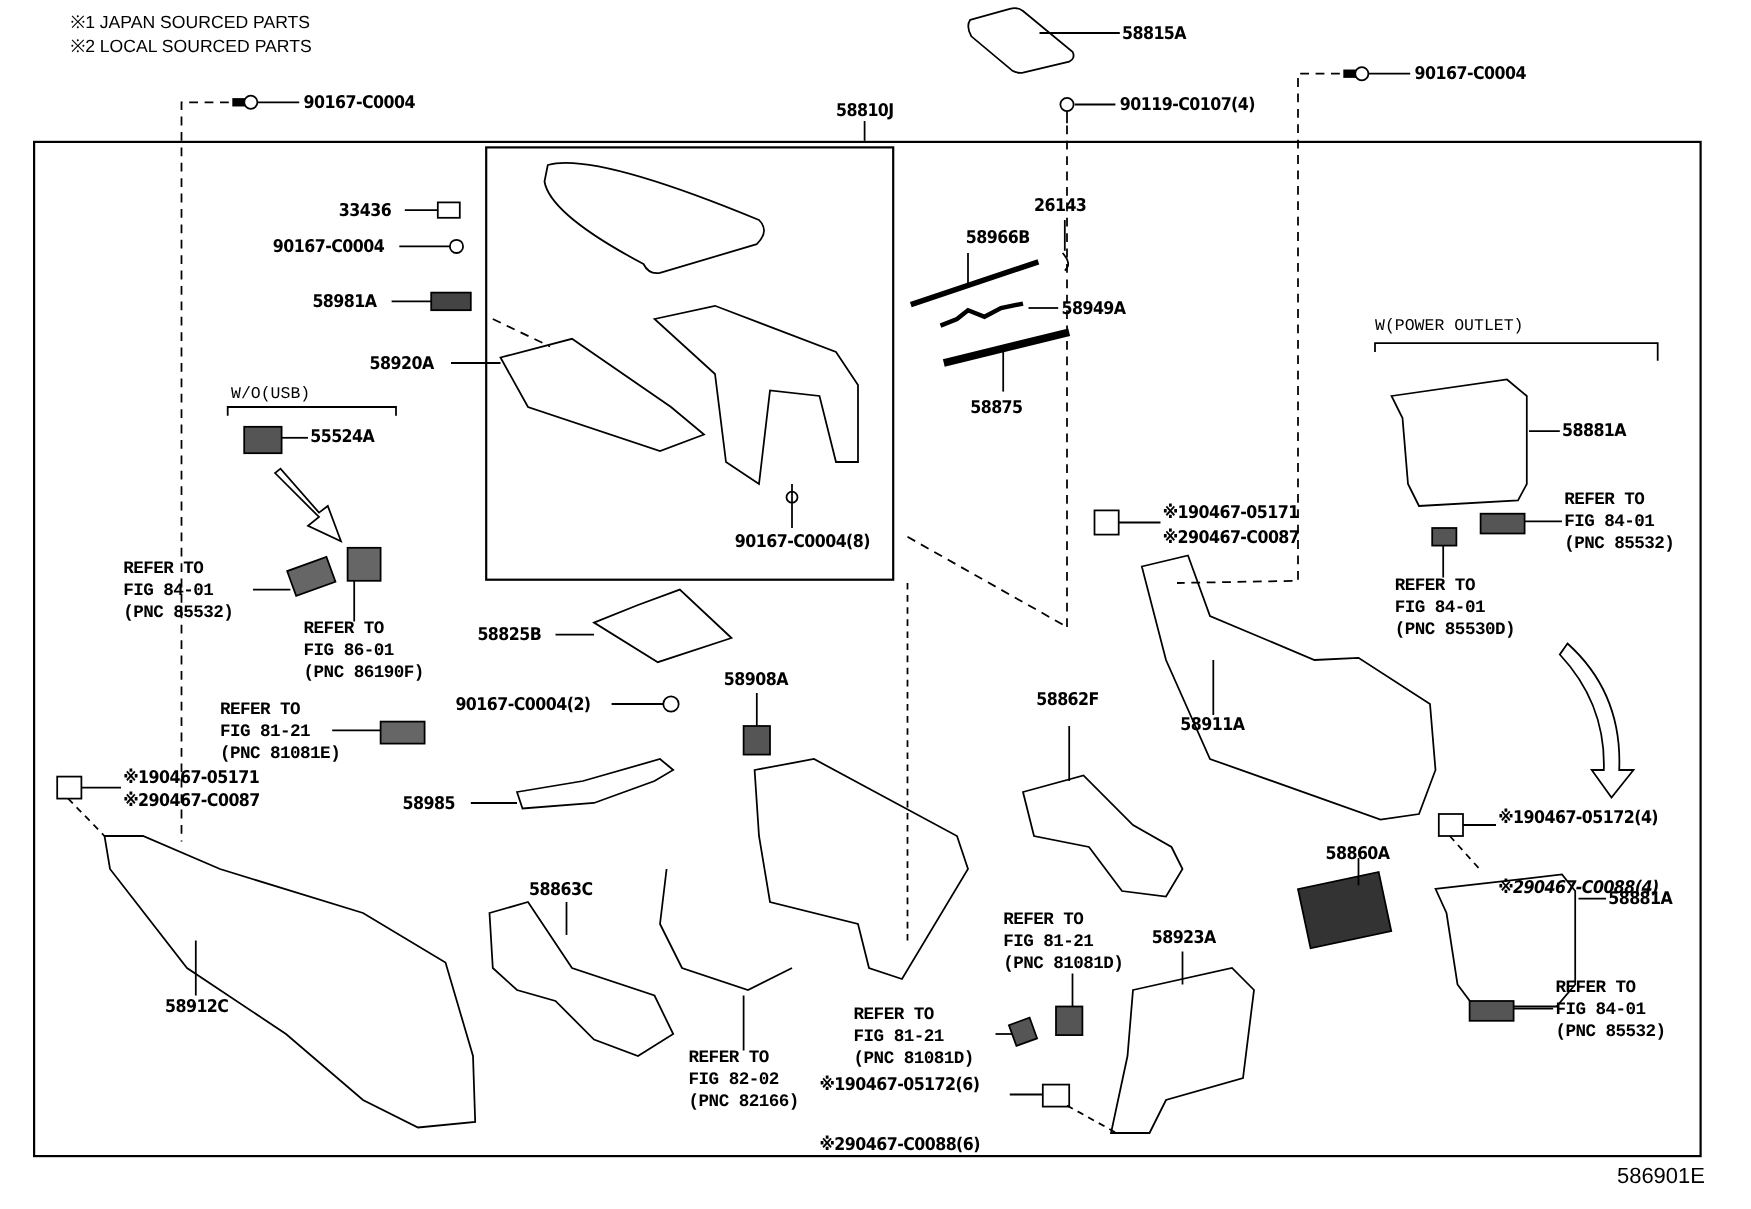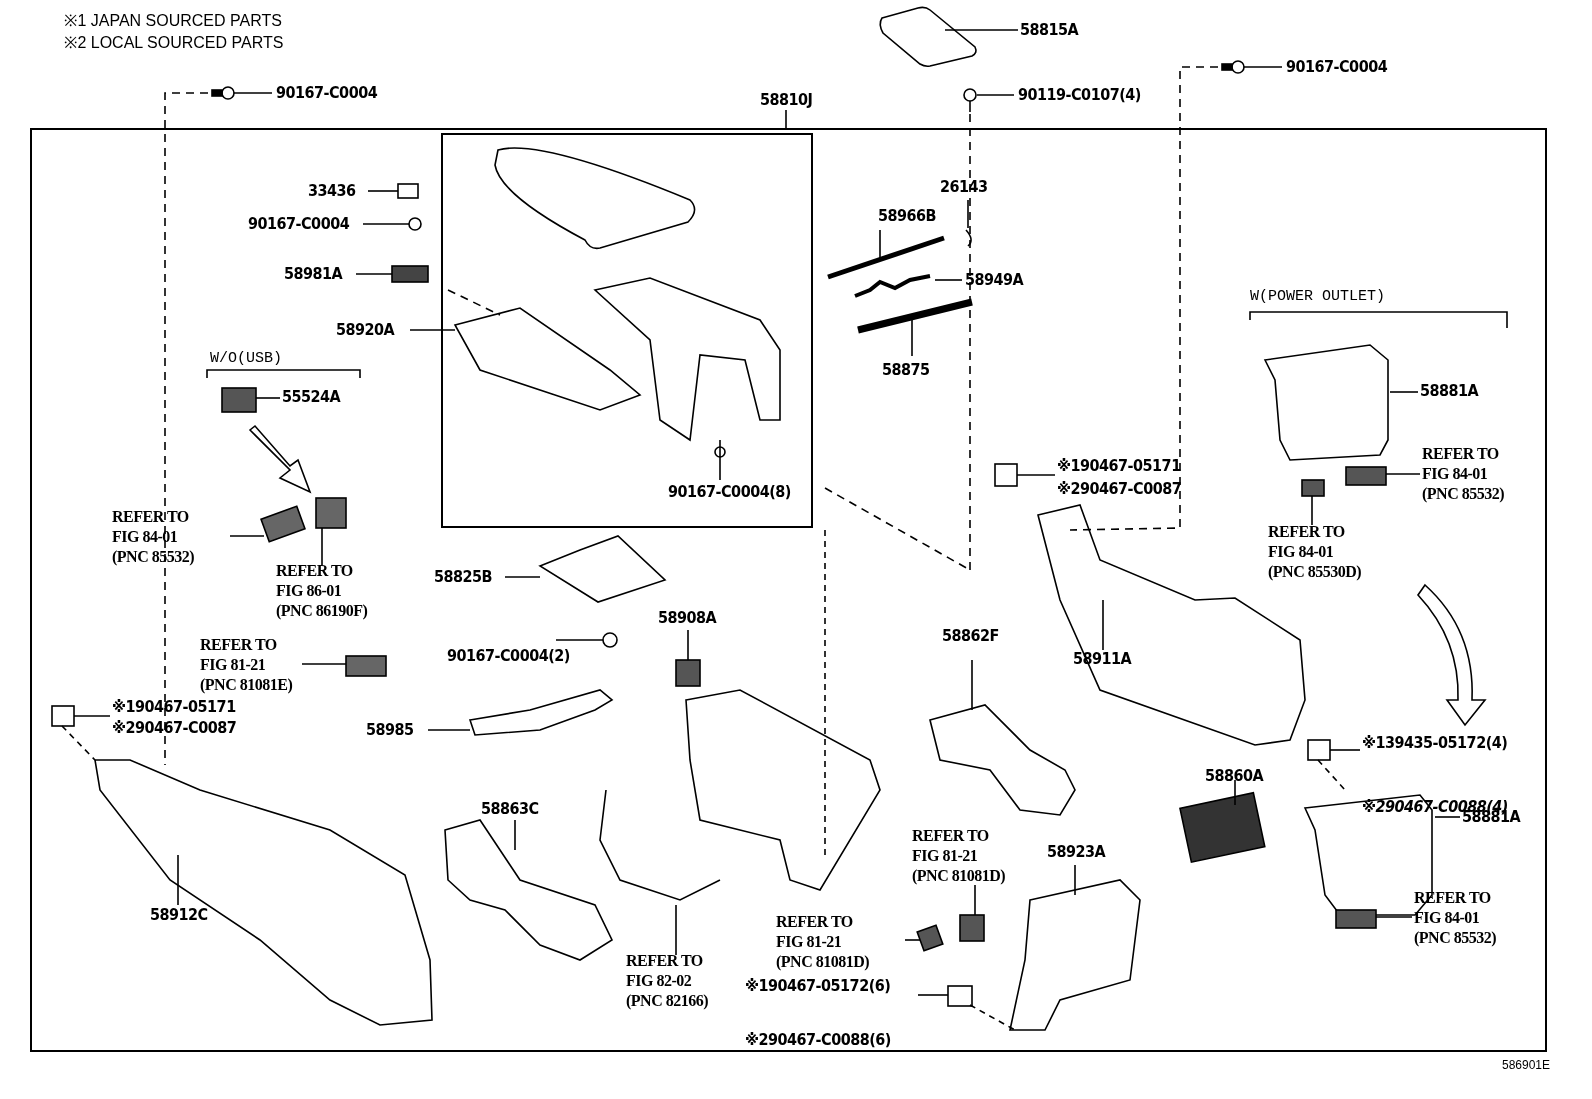--- a/index.html
+++ b/index.html
@@ -1,25 +1,25 @@
 <!DOCTYPE html>
 <html><head>
 <meta charset="utf-8">
 <style>
   html,body{margin:0;padding:0;background:#fff;}
   body{width:1592px;height:1099px;position:relative;overflow:hidden;font-family:"DejaVu Sans Mono","Liberation Mono",monospace;color:#000;}
   .lbl{position:absolute;font-family:"DejaVu Sans Condensed","DejaVu Sans",sans-serif;font-weight:bold;font-size:16px;line-height:20px;white-space:nowrap;letter-spacing:-0.5px;}
   .lbl.sm{font-size:16px;line-height:20px;}
   .note{position:absolute;font-family:"Liberation Sans",sans-serif;font-size:16px;line-height:22px;white-space:nowrap;margin-left:32px;}
-  .ref{position:absolute;font-family:Liberation Serif, serif;font-weight:bold;font-size:16px;line-height:20px;white-space:pre;letter-spacing:-0.5px;}
+  .ref{position:absolute;font-family:Liberation Mono, monospace;font-weight:bold;font-size:16px;line-height:20px;white-space:pre;letter-spacing:-0.5px;}
   .frame{position:absolute;left:30px;top:128px;width:1517px;height:924px;border:2px solid #000;box-sizing:border-box;}
   .inset{position:absolute;left:441px;top:133px;width:372px;height:395px;border:2px solid #000;box-sizing:border-box;}
   svg.draw{position:absolute;left:0;top:0;}
   .group-label{position:absolute;font-family:Liberation Mono, monospace;font-size:15px;white-space:nowrap;}
-  .figno{position:absolute;right:42px;top:1058px;font-family:"Liberation Sans",sans-serif;font-size:12px;}
+  .figno{position:absolute;right:42px;top:1058px;font-family:"Liberation Sans",sans-serif;font-size:20px;}
 </style>
 </head>
 <body>
 
 <div class="frame"></div>
 <div class="inset"></div>
 
 <svg class="draw" width="1592" height="1099">
   <g fill="none" stroke="#000" stroke-width="1.6">
 
@@ -168,35 +168,35 @@
 <div class="lbl" style="left:336px;top:320px;">58920A</div>
 <div class="lbl" style="left:282px;top:387px;">55524A</div>
 <div class="lbl sm" style="left:668px;top:482px;">90167-C0004(8)</div>
 <div class="lbl" style="left:940px;top:177px;">26143</div>
 <div class="lbl" style="left:850px;top:206px;margin-left:28px;">58966B</div>
 <div class="lbl" style="left:965px;top:270px;">58949A</div>
 <div class="lbl" style="left:882px;top:360px;">58875</div>
 <div class="lbl" style="left:1420px;top:381px;">58881A</div>
 <div class="lbl" style="left:434px;top:567px;">58825B</div>
 <div class="lbl" style="left:658px;top:608px;">58908A</div>
-<div class="lbl sm" style="left:414px;top:646px;margin-left:33px;">90167-C0004(2)</div>
+<div class="lbl sm" style="left:414px;top:630px;">90167-C0004(2)</div>
 <div class="lbl" style="left:366px;top:720px;">58985</div>
 <div class="lbl" style="left:942px;top:626px;">58862F</div>
 <div class="lbl" style="left:1073px;top:649px;">58911A</div>
 <div class="lbl" style="left:1205px;top:766px;">58860A</div>
 <div class="lbl" style="left:1462px;top:807px;">58881A</div>
 <div class="lbl" style="left:481px;top:799px;">58863C</div>
 <div class="lbl" style="left:150px;top:905px;">58912C</div>
 <div class="lbl" style="left:1047px;top:842px;">58923A</div>
 
 <div class="lbl sm" style="left:112px;top:697px;">※190467-05171</div>
 <div class="lbl sm" style="left:112px;top:718px;">※290467-C0087</div>
 <div class="lbl sm" style="left:1057px;top:456px;">※190467-05171</div>
 <div class="lbl sm" style="left:1057px;top:479px;">※290467-C0087</div>
-<div class="lbl sm" style="left:1362px;top:733px;">※139435-05172(4)</div>
+<div class="lbl sm" style="left:1362px;top:733px;">※190467-05172(4)</div>
 <div class="lbl sm" style="left:1362px;top:797px;font-style:italic;">※290467-C0088(4)</div>
 <div class="lbl sm" style="left:745px;top:976px;">※190467-05172(6)</div>
 <div class="lbl sm" style="left:745px;top:998px;margin-top:32px;">※290467-C0088(6)</div>
 
 <div class="ref" style="left:112px;top:507px;">REFER TO
 FIG 84-01
 (PNC 85532)</div>
 <div class="ref" style="left:276px;top:561px;">REFER TO
 FIG 86-01
 (PNC 86190F)</div>

